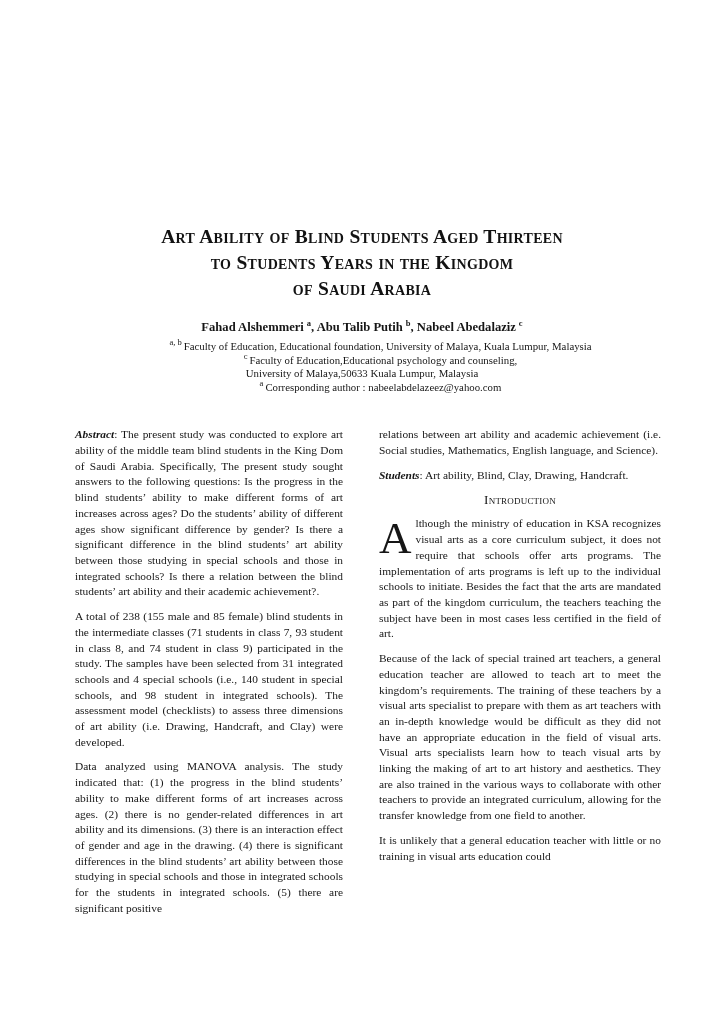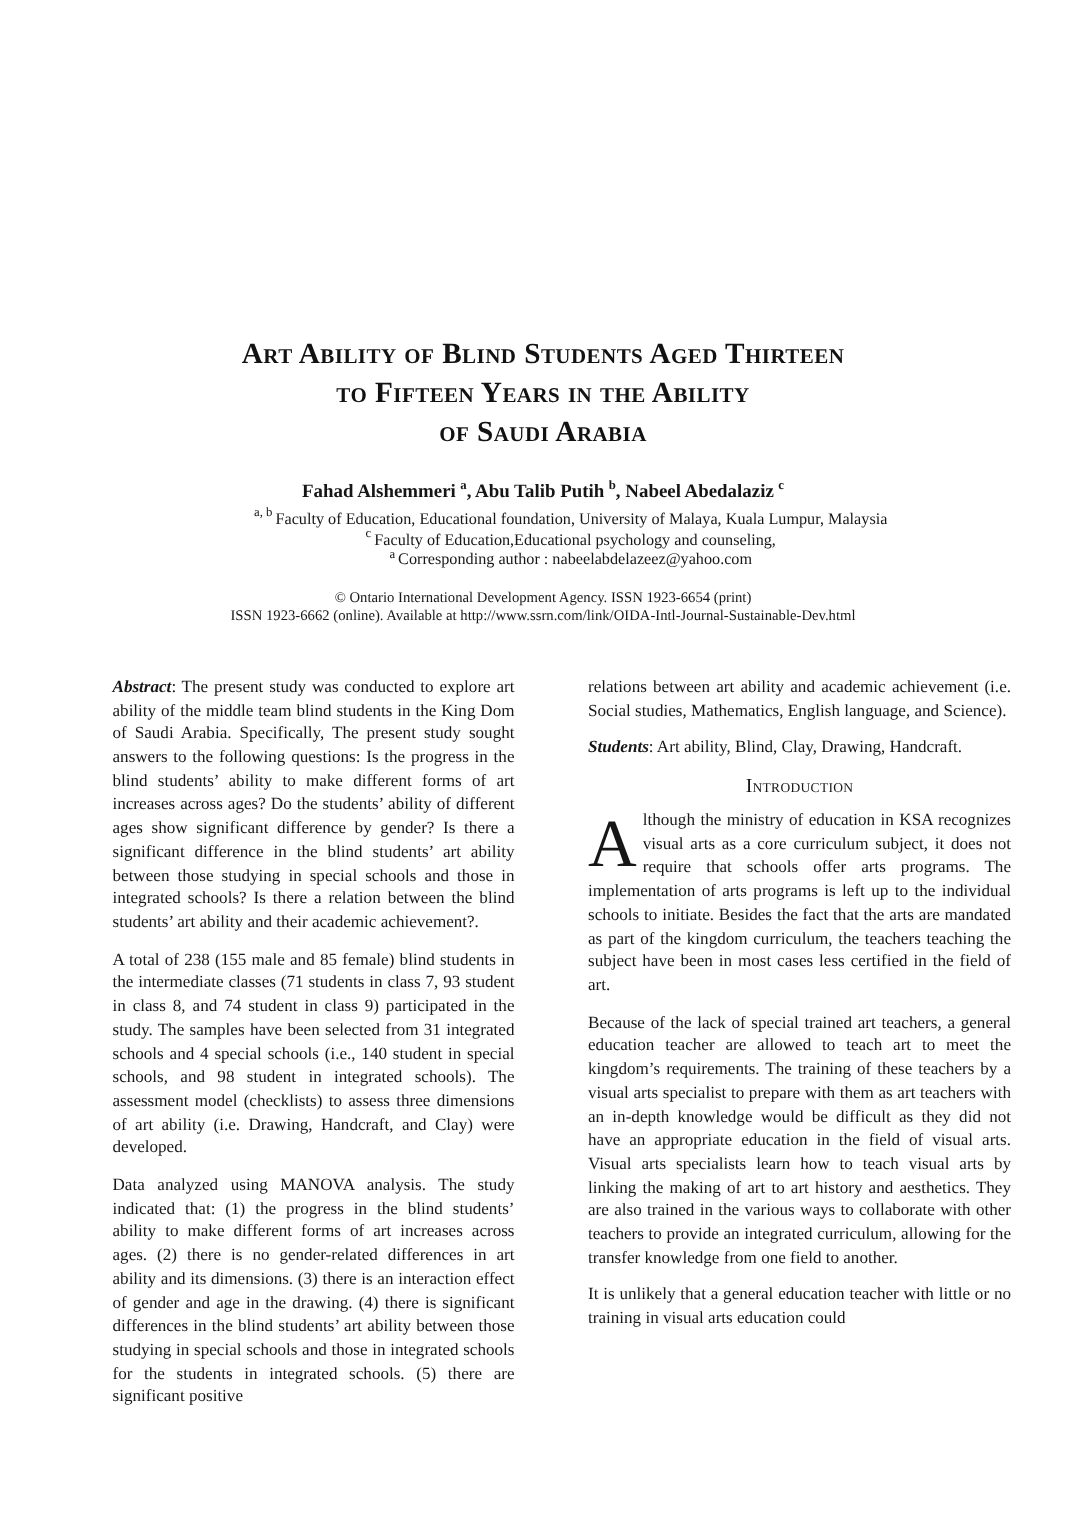--- a/index.html
+++ b/index.html
@@ -51,21 +51,21 @@
     margin-top: 12px;
     text-align: center;
     font-size: 9.8px;
     line-height: 12.6px;
   }
   .cols {
     display: flex;
     margin-top: 33px;
     padding-left: 75px;
     padding-right: 63px;
-    gap: 49px;
+    gap: 36px;
   }
   .col-left  { width: 268px; flex: 0 0 268px; }
   .col-right { width: 282px; flex: 0 0 282px; }
   .col p {
     margin: 0 0 9px 0;
     font-size: 11.4px;
     line-height: 15.7px;
     text-align: justify;
   }
   .lbl { font-weight: bold; font-style: italic; }
@@ -86,36 +86,33 @@
     font-weight: normal;
   }
 </style>
 </head>
 <body>
 
 <div class="page">
 
   <div class="title-block">
     <div>Art Ability of Blind Students Aged Thirteen</div>
-    <div>to Fifteen Years in the Ability</div>
+    <div>to Students Years in the Kingdom</div>
     <div>of Saudi Arabia</div>
   </div>
 
   <div class="authors-line"><span>Fahad Alshemmeri</span><sup>a</sup><span>, Abu Talib Putih</span><sup>b</sup><span>, Nabeel  Abedalaziz</span><sup>c</sup></div>
 
   <div class="affiliations">
     <div><sup>a, b</sup><span>Faculty of Education, Educational foundation, University of Malaya, Kuala Lumpur, Malaysia</span></div>
     <div><sup>c</sup><span>Faculty of Education,Educational psychology and counseling,</span></div>
+    <div><span>University of Malaya,50633 Kuala Lumpur, Malaysia</span></div>
     <div><sup>a</sup><span>Corresponding author : nabeelabdelazeez@yahoo.com</span></div>
   </div>
 
-  <div class="imprint">
-    <div>© Ontario International Development Agency. ISSN 1923-6654 (print)</div>
-    <div>ISSN 1923-6662 (online). Available at http://www.ssrn.com/link/OIDA-Intl-Journal-Sustainable-Dev.html</div>
-  </div>
 
   <div class="cols">
 
     <div class="col col-left">
       <p><span class="lbl">Abstract</span><span>: The present study was conducted to explore art ability of the middle team blind students in the King Dom of Saudi Arabia. Specifically, The present study sought answers to the following questions: Is the progress in the blind students’ ability to make different forms of art increases across ages? Do the students’ ability of different ages show significant difference by gender? Is there a significant difference in the blind students’ art ability between those studying in special schools and those in integrated schools?  Is there a relation between the blind students’ art ability and their academic achievement?.</span></p>
       <p>A total of  238 (155 male and 85 female) blind students in the intermediate classes (71 students in class 7, 93 student in class 8, and 74 student in class 9) participated in the study. The samples have been selected from 31 integrated schools and 4 special schools (i.e., 140 student in special schools, and 98 student in integrated schools). The assessment model (checklists) to assess three dimensions of art ability (i.e. Drawing, Handcraft, and Clay) were developed.</p>
       <p>Data analyzed using MANOVA analysis. The study indicated that: (1) the progress in the blind students’ ability to make different forms of art increases across ages. (2)  there is no gender-related differences in art ability and its dimensions. (3) there is an interaction effect of gender and age in the drawing. (4)  there is significant differences in the blind students’ art ability between those studying in special schools and those in integrated schools for the students in integrated schools. (5) there are  significant positive</p>
     </div>
 
     <div class="col col-right">

